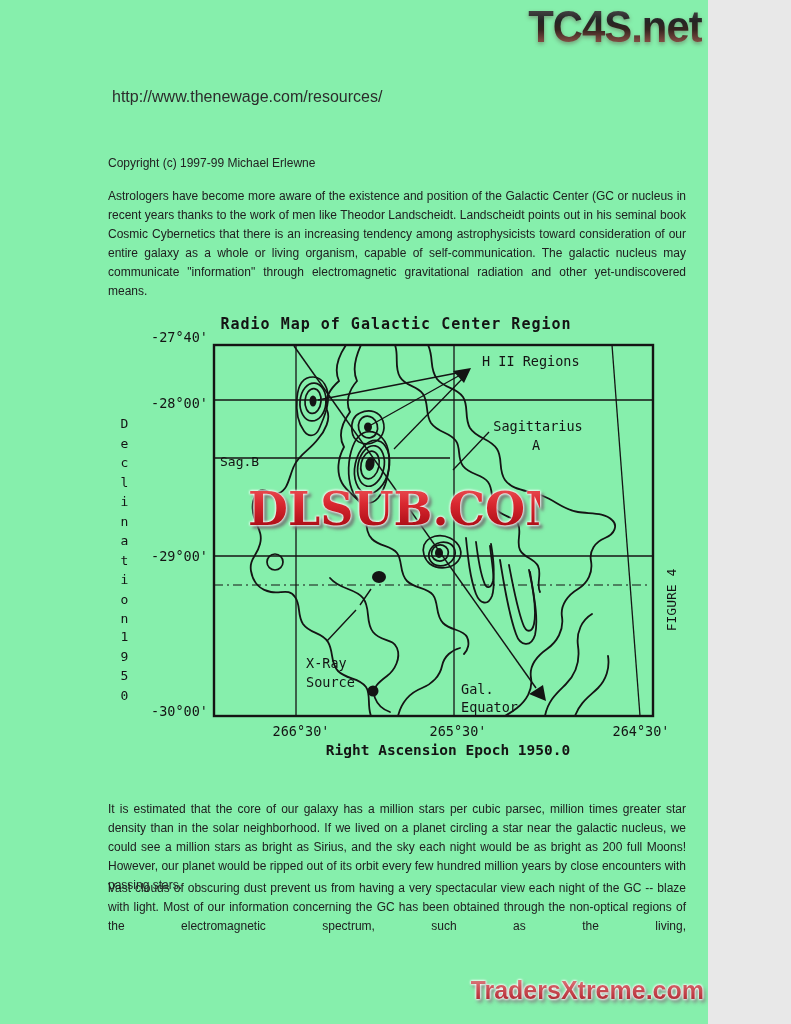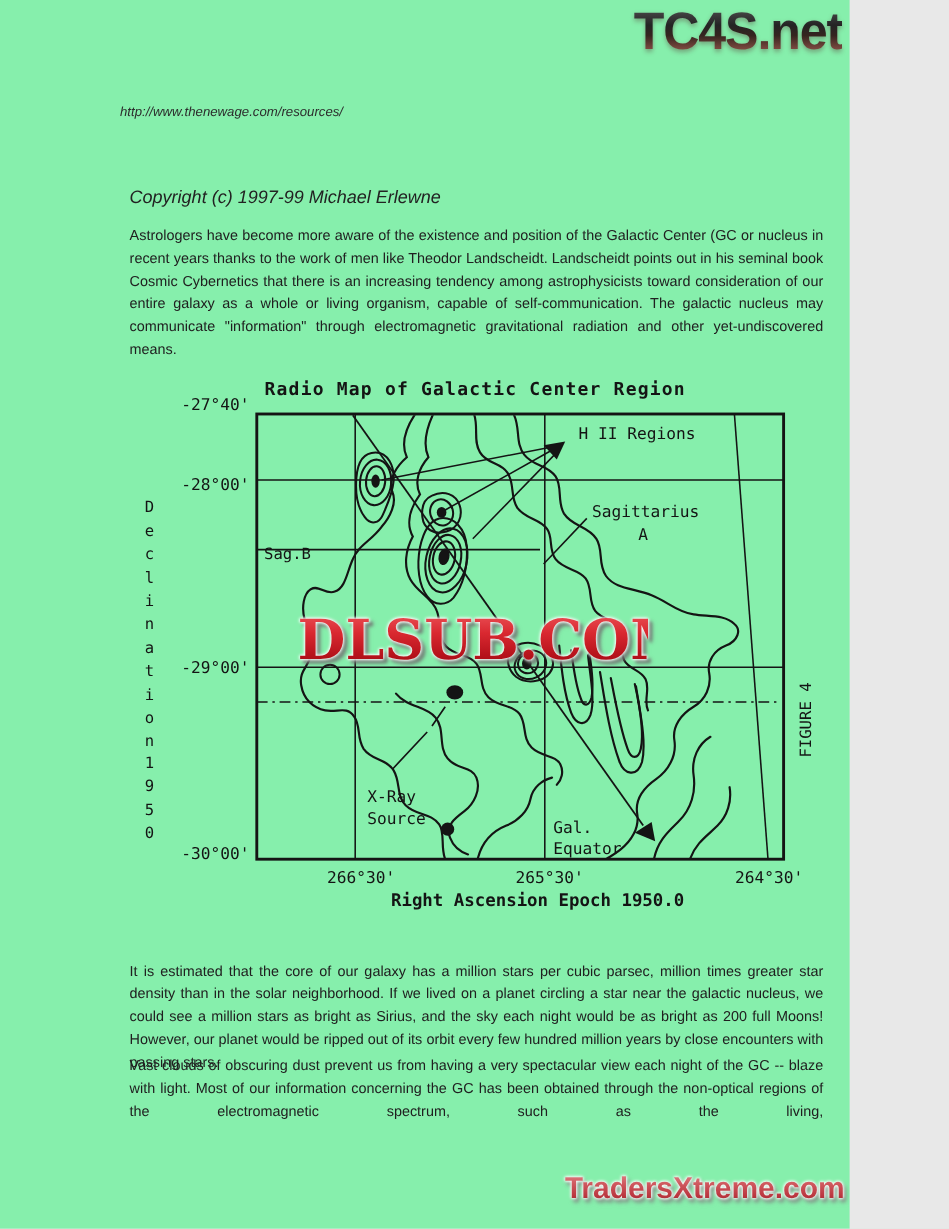--- a/index.html
+++ b/index.html
@@ -5,32 +5,32 @@
   html,body{margin:0;padding:0;background:#e8e8e8;}
   .page{position:relative;width:708px;height:1024px;background:#86efac;overflow:hidden;
         font-family:"Liberation Sans",sans-serif;color:#1e1e1e;}
   
   .tc4s{position:absolute;top:2px;right:6px;font-family:"Liberation Sans",sans-serif;
         font-weight:bold;font-size:44px;letter-spacing:-1px;transform:scaleX(.95);transform-origin:right top;
         background:linear-gradient(180deg,#5a5a5a 0%,#242424 38%,#35241f 55%,#7c4a40 78%,#9a6458 100%);
         -webkit-background-clip:text;background-clip:text;color:transparent;
         filter:drop-shadow(0 2px 2px rgba(90,60,55,.45));}
   
-  .url{position:absolute;left:100px;top:88px;font-size:11px;color:#2c2c2c;font-style:italic;}
+  .url{position:absolute;left:112px;top:88px;font-size:16px;color:#2c2c2c;}
   .h1{position:absolute;left:108px;top:116px;font-size:17.5px;font-weight:bold;color:#111;}
-  .copy{position:absolute;left:108px;top:156px;font-size:15px;font-style:italic;color:#222;}
+  .copy{position:absolute;left:108px;top:156px;font-size:12px;color:#222;}
   .para{position:absolute;left:108px;width:578px;font-size:12px;line-height:18.9px;
         text-align:justify;color:#202020;}
   .p1{top:187px;} .p2{top:800px;} .p3{top:879px;text-align-last:justify;}
   
   .figsvg{position:absolute;left:100px;top:305px;}
   .vert{position:absolute;font-family:"DejaVu Sans Mono",monospace;font-size:13px;color:#141414;
         writing-mode:vertical-rl;text-orientation:upright;letter-spacing:4.5px;line-height:1;}
   .vert1{left:118px;top:416px;} .vert2{left:118px;top:629px;}
-  .wm{position:absolute;left:248px;top:506px;width:292px;text-align:right;
+  .wm{position:absolute;left:248px;top:482px;width:292px;text-align:right;
       font-family:"DejaVu Serif",serif;font-weight:bold;font-size:46px;letter-spacing:0px;
       background:linear-gradient(180deg,#ef5b60 0%,#d92830 40%,#b5121b 75%,#98060e 100%);
       -webkit-background-clip:text;background-clip:text;color:transparent;
       filter:drop-shadow(0 0 1.2px #fff) drop-shadow(0 0 1.2px #fff) drop-shadow(3px 3px 1px rgba(110,110,110,.8));}
   
   .tx{position:absolute;top:976px;right:4px;font-weight:bold;font-size:25px;letter-spacing:0px;
       background:linear-gradient(180deg,#e28a8e 0%,#d05a60 35%,#bb3740 70%,#93242c 100%);
       -webkit-background-clip:text;background-clip:text;color:transparent;
       filter:drop-shadow(0 0 1.2px #fff) drop-shadow(0 0 1.2px #fff) drop-shadow(2px 3px 1.5px rgba(130,130,130,.75));}
   svg text{font-family:"DejaVu Sans Mono",monospace;fill:#141414;}

